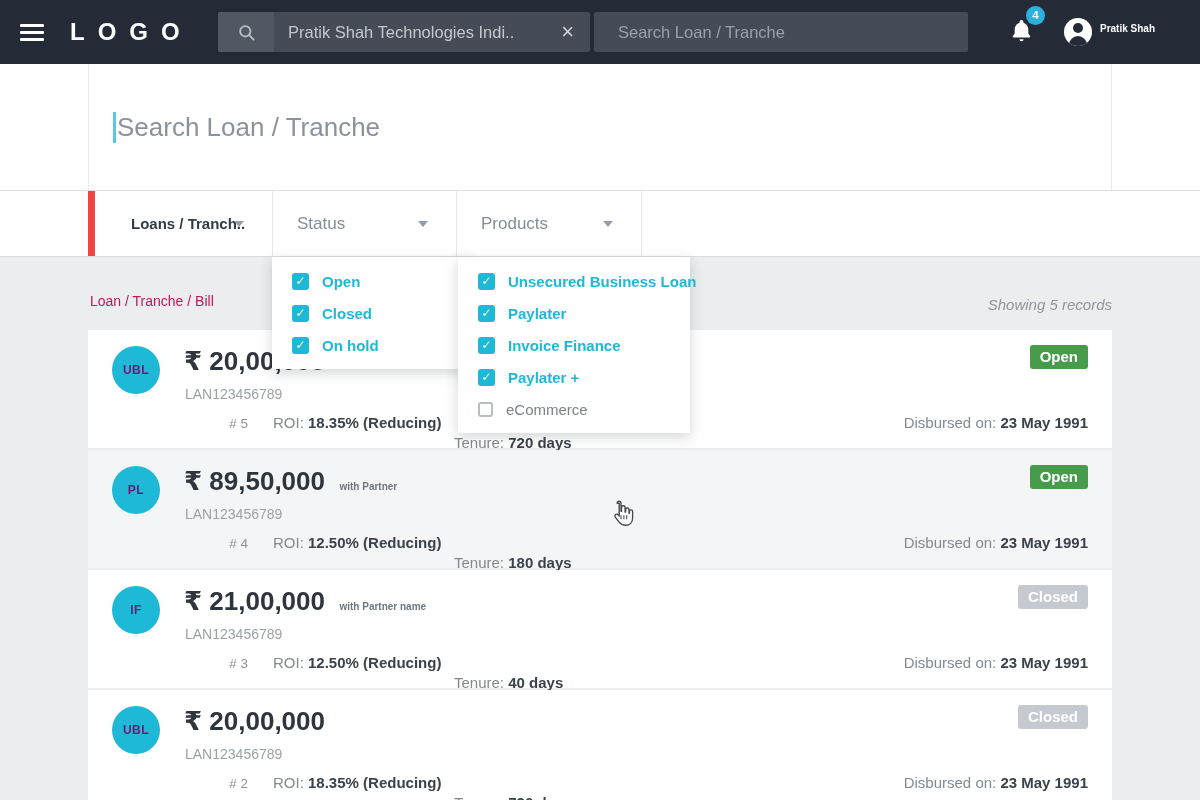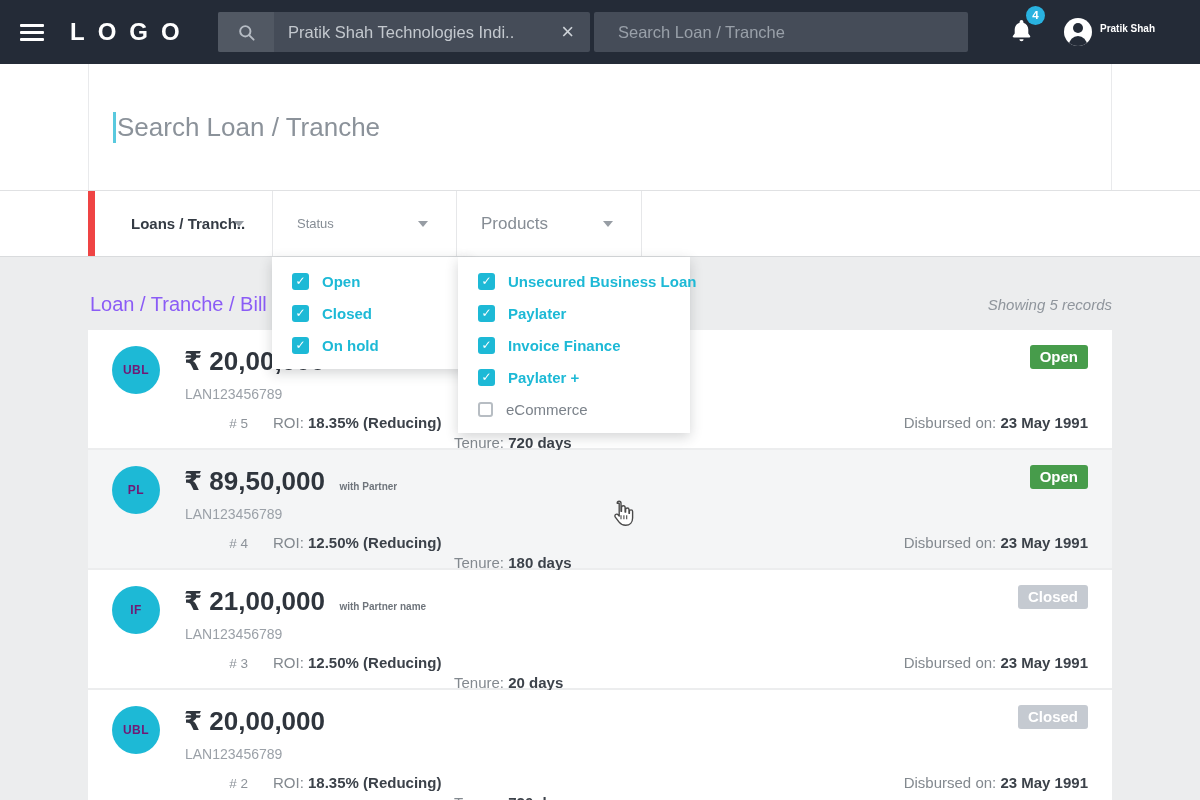--- a/index.html
+++ b/index.html
@@ -26,25 +26,25 @@
   .user-name{position:absolute;left:1100px;top:23px;color:#fff;font-size:10px;font-weight:600;}
   
   .hero{position:absolute;top:64px;left:0;width:1200px;height:126px;background:#fff;}
   .hero-panel{position:absolute;left:88px;top:0;width:1024px;height:126px;border-left:1px solid #e9eaec;border-right:1px solid #e9eaec;box-sizing:border-box;cursor:text;}
   .caret{position:absolute;left:24px;top:48px;width:3px;height:31px;background:#59c9de;}
   .hero-text{position:absolute;left:28px;top:48px;font-size:26px;color:#8b929a;line-height:31px;white-space:nowrap;}
   
   .filterbar{position:absolute;top:190px;left:0;width:1200px;height:67px;background:#fff;border-top:1px solid #e0e1e3;border-bottom:1px solid #d9dbdd;box-sizing:border-box;z-index:10;}
   .fcol{position:absolute;top:0;height:65px;border-right:1px solid #e6e7e9;display:flex;align-items:center;padding-left:24px;box-sizing:border-box;cursor:pointer;}
   .fcol1{left:88px;width:185px;border-left:7px solid #ef4444;color:#343b44;font-weight:700;font-size:15px;padding-left:36px;}
-  .fcol2{left:273px;width:184px;color:#868d95;font-size:13px;}
+  .fcol2{left:273px;width:184px;color:#868d95;font-size:17px;}
   .fcol3{left:457px;width:185px;color:#868d95;font-size:17px;}
   .chev{position:absolute;right:28px;top:30px;width:0;height:0;border-left:5.5px solid transparent;border-right:5.5px solid transparent;border-top:6px solid #979da4;}
   
-  .list-title{position:absolute;left:90px;top:293px;font-size:20px;color:#8b5cf6;}
+  .list-title{position:absolute;left:90px;top:293px;font-size:14px;color:#be185d;}
   .records{position:absolute;right:88px;top:296px;font-size:15px;font-style:italic;color:#8f959c;}
   
   #loan-list{position:absolute;left:88px;top:330px;width:1024px;}
   .loan-card{position:relative;width:1024px;height:118px;background:#fff;margin-bottom:2px;cursor:pointer;}
   .loan-card.highlighted{background:#f4f5f6;}
   .loan-avatar{position:absolute;left:24px;top:16px;width:48px;height:48px;border-radius:50%;background:#1db9d6;color:#701a75;font-size:12px;font-weight:700;display:flex;align-items:center;justify-content:center;letter-spacing:.5px;}
   .amount-row{position:absolute;left:96px;top:14px;white-space:nowrap;line-height:34px;}
   .loan-amount{font-size:26px;font-weight:600;color:#2f353d;}
   .loan-partner{font-size:10px;font-weight:600;color:#6f757c;margin-left:10px;}
   .loan-lan{position:absolute;left:97px;top:56px;font-size:14px;color:#9ba1a8;}
@@ -200,21 +200,21 @@
     <div class="loan-lan">LAN123456789</div>
     <span class="badge closed">Closed</span>
     <div class="loan-meta">
       <span class="loan-index"># 3</span>
       <span class="meta-roi">
         <span class="meta-label">ROI:</span>
         <span class="meta-value">12.50% (Reducing)</span>
       </span>
       <span class="meta-tenure">
         <span class="meta-label">Tenure:</span>
-        <span class="meta-value">20 days</span>
+        <span class="meta-value">40 days</span>
       </span>
       <span class="meta-disbursed">
         <span class="meta-label">Disbursed on:</span>
         <span class="meta-value">23 May 1991</span>
       </span>
     </div>
   </div>
 
   <div class="loan-card">
     <div class="loan-avatar">

